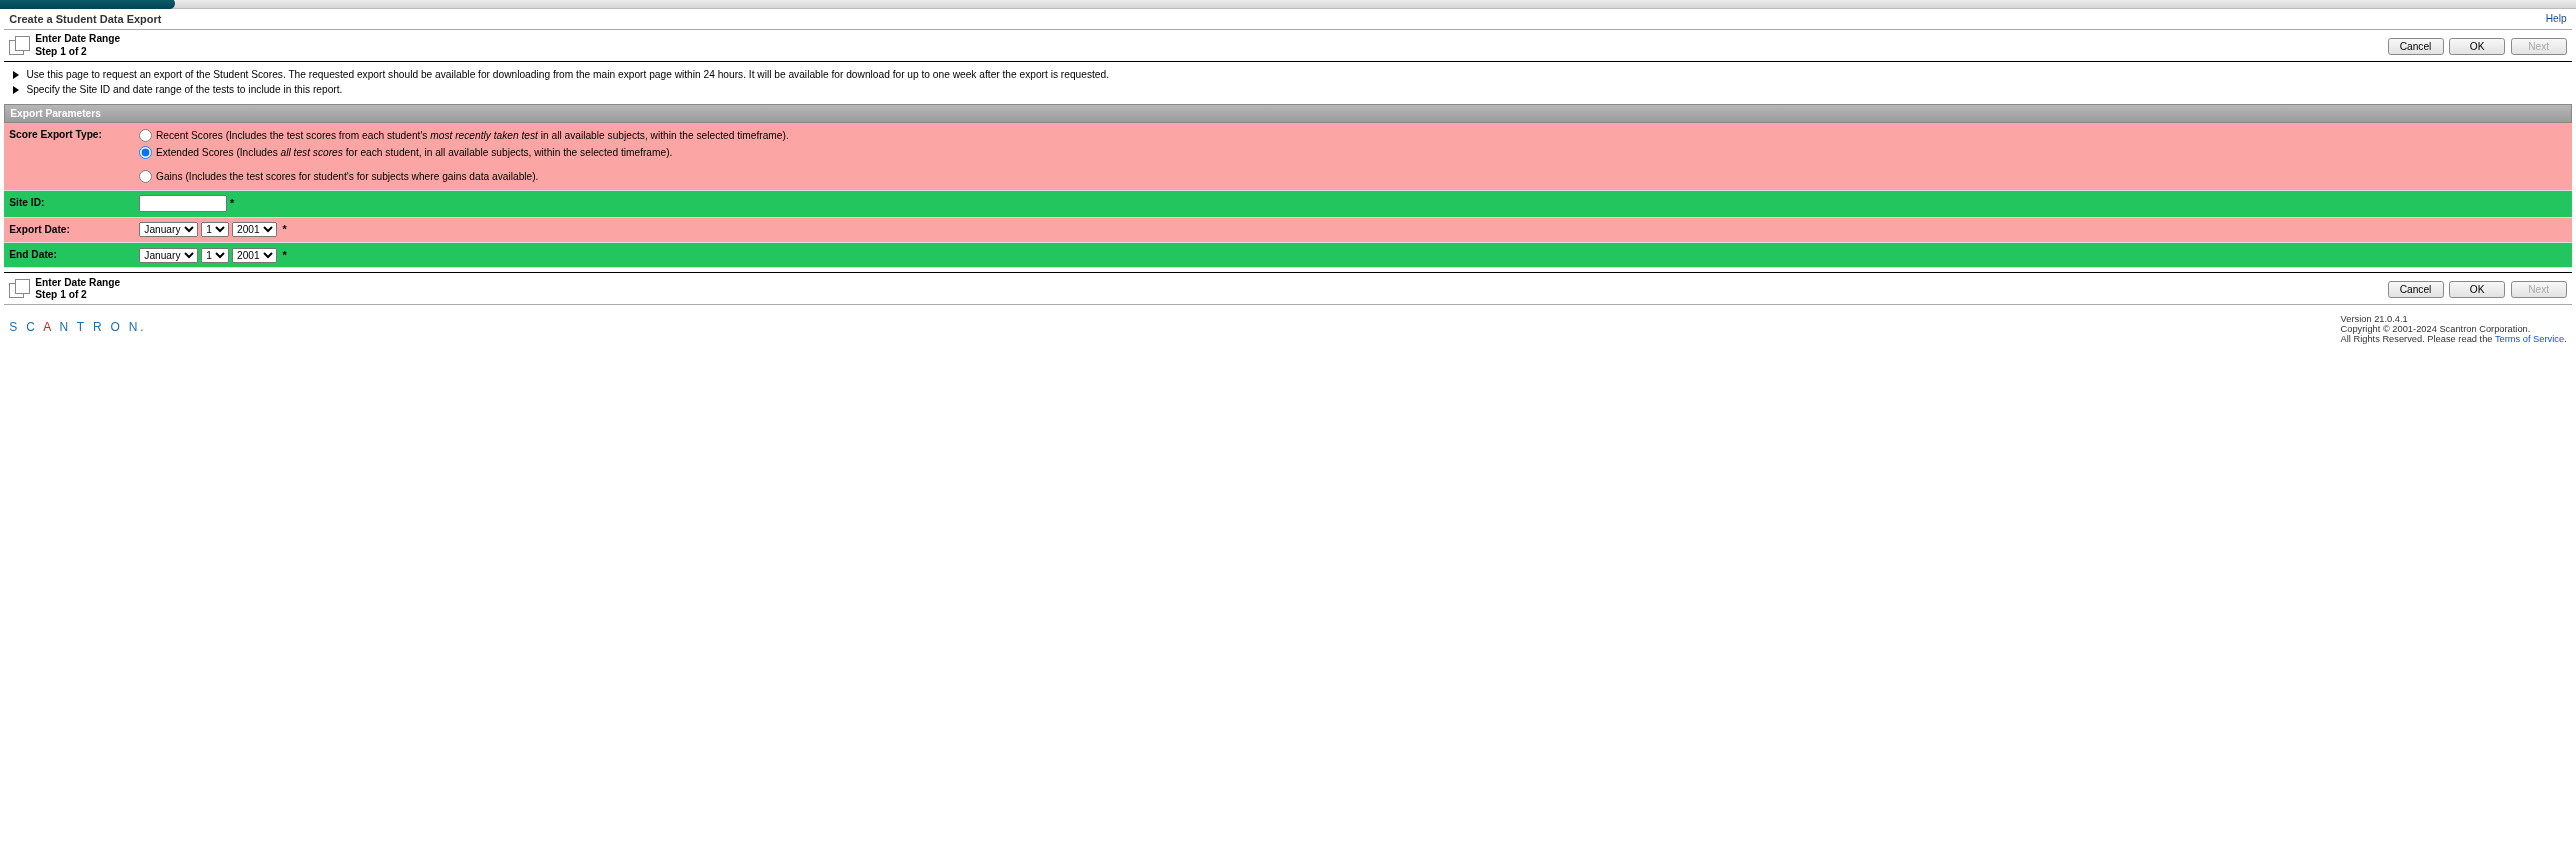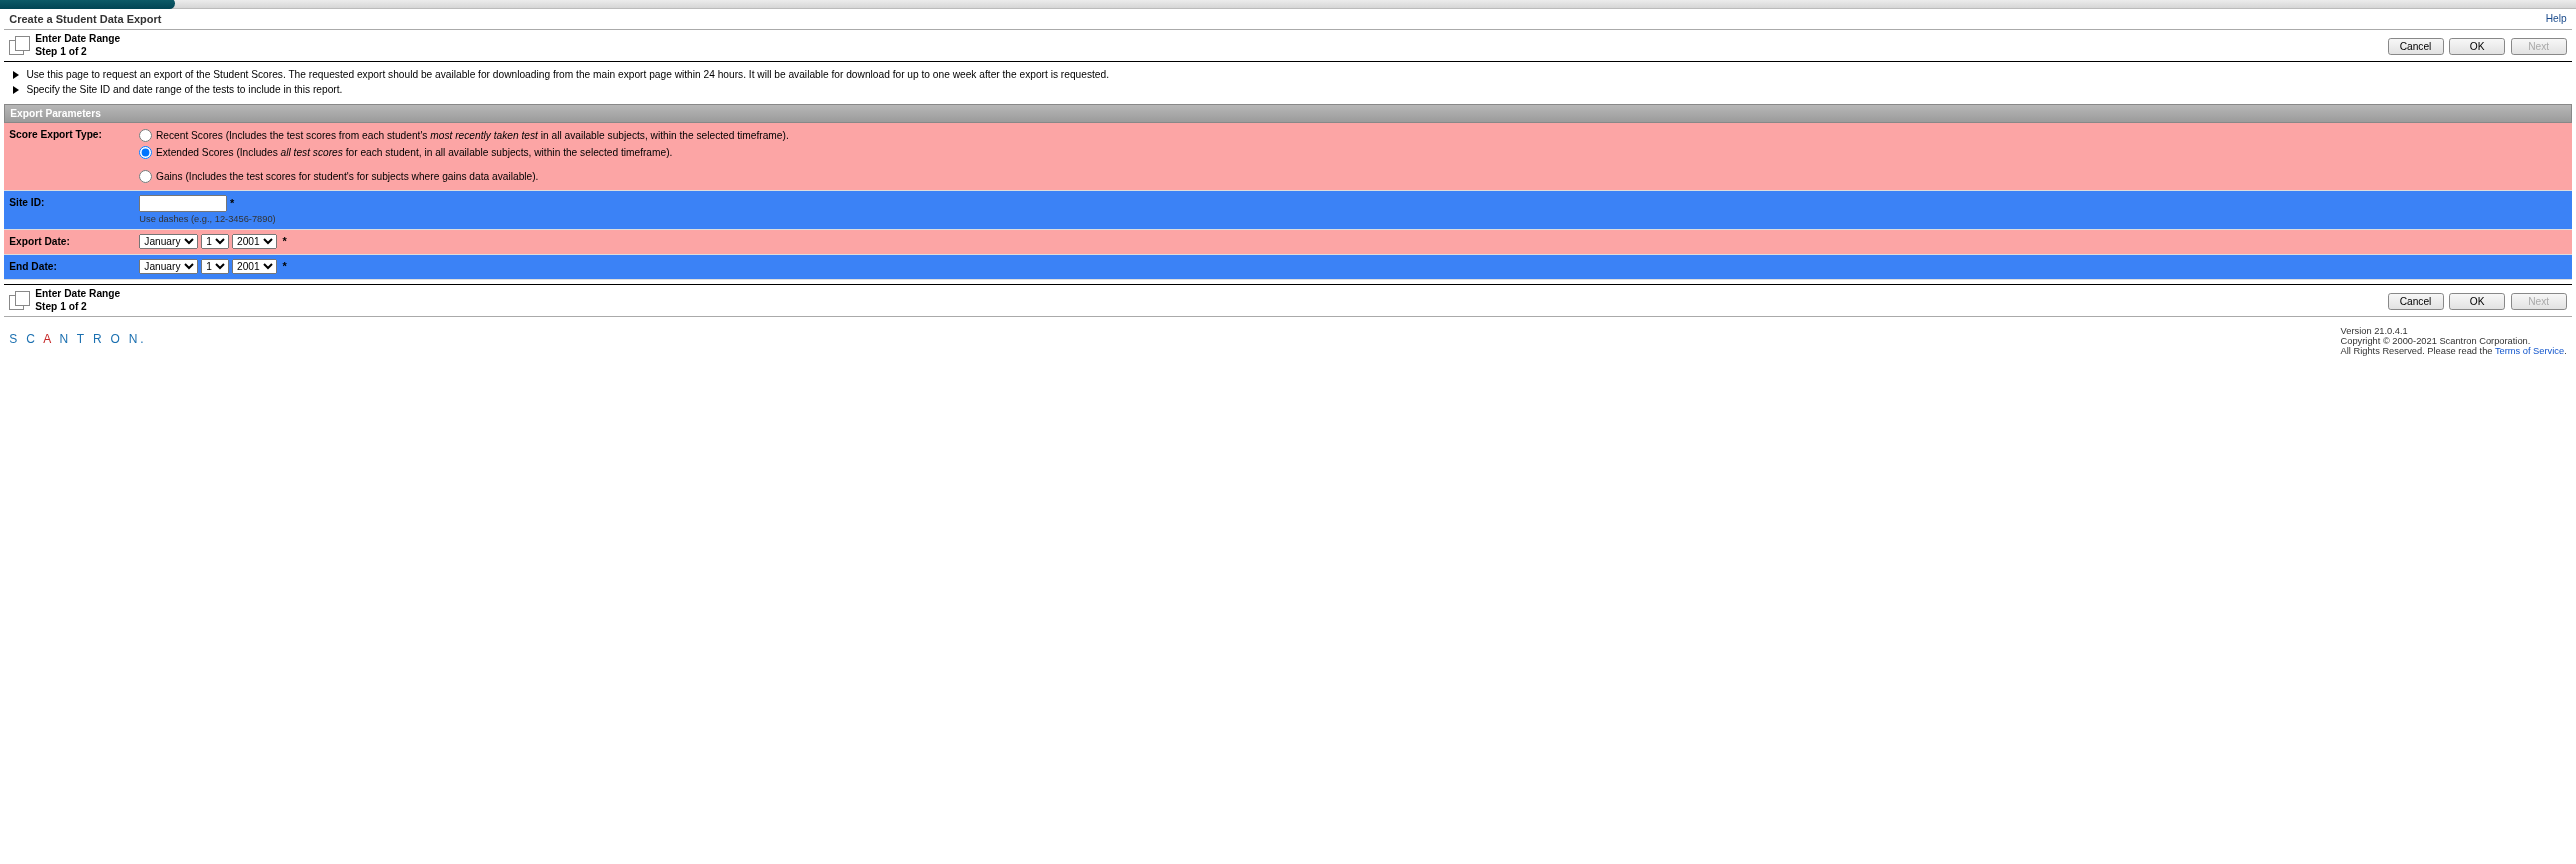--- a/index.html
+++ b/index.html
@@ -72,21 +72,21 @@
   .section-head {
     background: linear-gradient(to bottom,#b7b7b7,#9b9b9b);
     color:#fff; font-weight:bold; font-size:10.2px;
     padding:2.8px 5.6px; border:0.9px solid #888;
   }
   .form-row {
     display:flex; align-items:flex-start;
     border-bottom:0.9px solid #ddd; padding:4.6px 5.6px;
     background:#fca5a5;
   }
-  .form-row.alt { background:#3b82f6; }
+  .form-row.alt { background:#22c55e; }
   .form-label { flex:0 0 130px; font-weight:bold; font-size:10.2px; padding-top:1.9px; }
   .form-body { flex:1; font-size:10.2px; }
   .radio-line { display:flex; align-items:center; gap:3.7px; padding:1.9px 0; }
   .radio-line input { margin:0; }
   .radio-line b { font-weight:normal; }
   .radio-line i { font-style:italic; }
   .site-input { width:88px; font-size:10.2px; padding:0.9px 1.9px; }
   .hint { font-size:9.3px; color:#333; margin-top:1.9px; }
   .star { font-weight:bold; margin-left:2.8px; font-size:11px; }
   .date-selects select { font-size:10.2px; padding:0; }
@@ -162,21 +162,20 @@
         <b>Gains</b><span> (Includes the test scores for student's for subjects where gains data available).</span>
       </span>
     </label>
   </div>
 </div>
 
 <div class="form-row alt">
   <div class="form-label">Site ID:</div>
   <div class="form-body">
     <input type="text" class="site-input" style=""><span class="star">*</span>
-    <div class="hint">Use dashes (e.g., 12-3456-7890)</div>
   </div>
 </div>
 
 <div class="form-row">
   <div class="form-label">Export Date:</div>
   <div class="form-body date-selects">
     <select><option>January</option></select>
     <select><option>1</option></select>
     <select><option>2001</option></select>
     <span class="star">*</span>
@@ -208,21 +207,21 @@
     <button class="btn">Cancel</button>
     <button class="btn">OK</button>
     <button class="btn" disabled="">Next</button>
   </div>
 </div>
 
 <div class="footer">
   <div class="logo-text">S C <span class="a-red">A</span> N T R O N<span style="letter-spacing:0">.</span></div>
   <div>
     <div>Version 21.0.4.1</div>
-    <div>Copyright © 2000-2021 Scantron Corporation.</div>
+    <div>Copyright © 2001-2024 Scantron Corporation.</div>
     <div>
       <span>All Rights Reserved. Please read the </span><a href="#">Terms of Service</a><span>.</span>
     </div>
   </div>
 </div>
 
 </div>
 
 
 </body></html>

